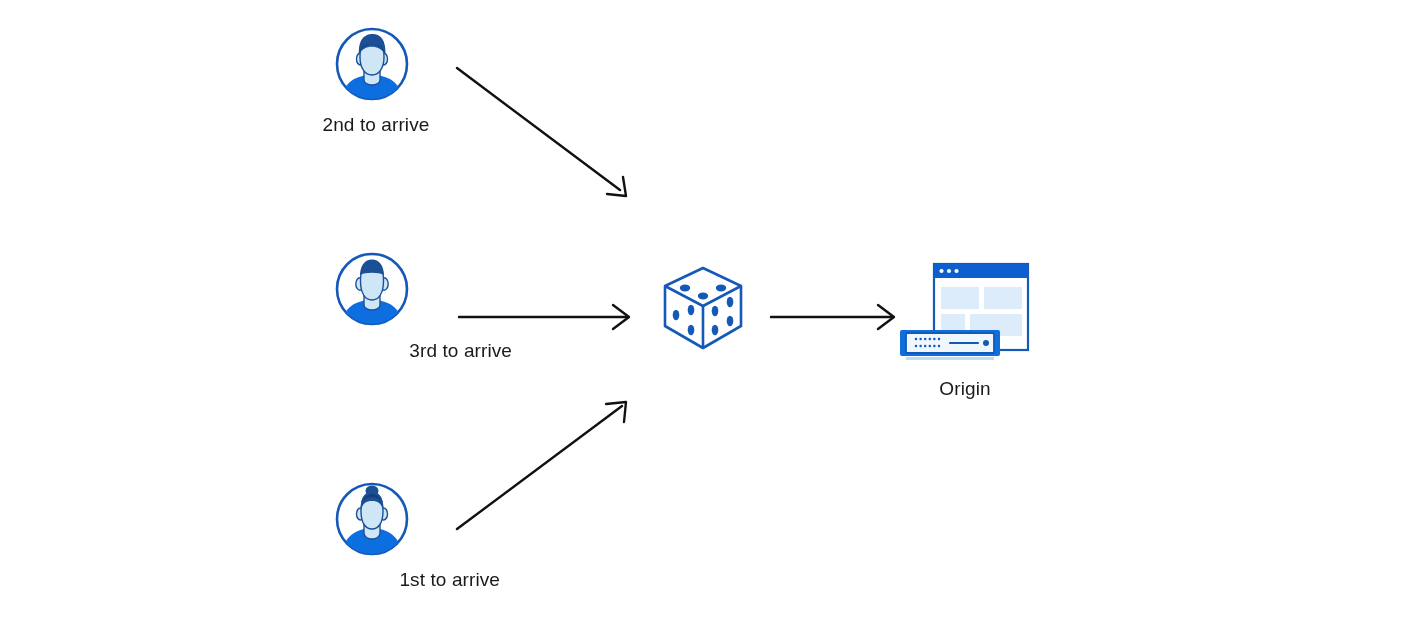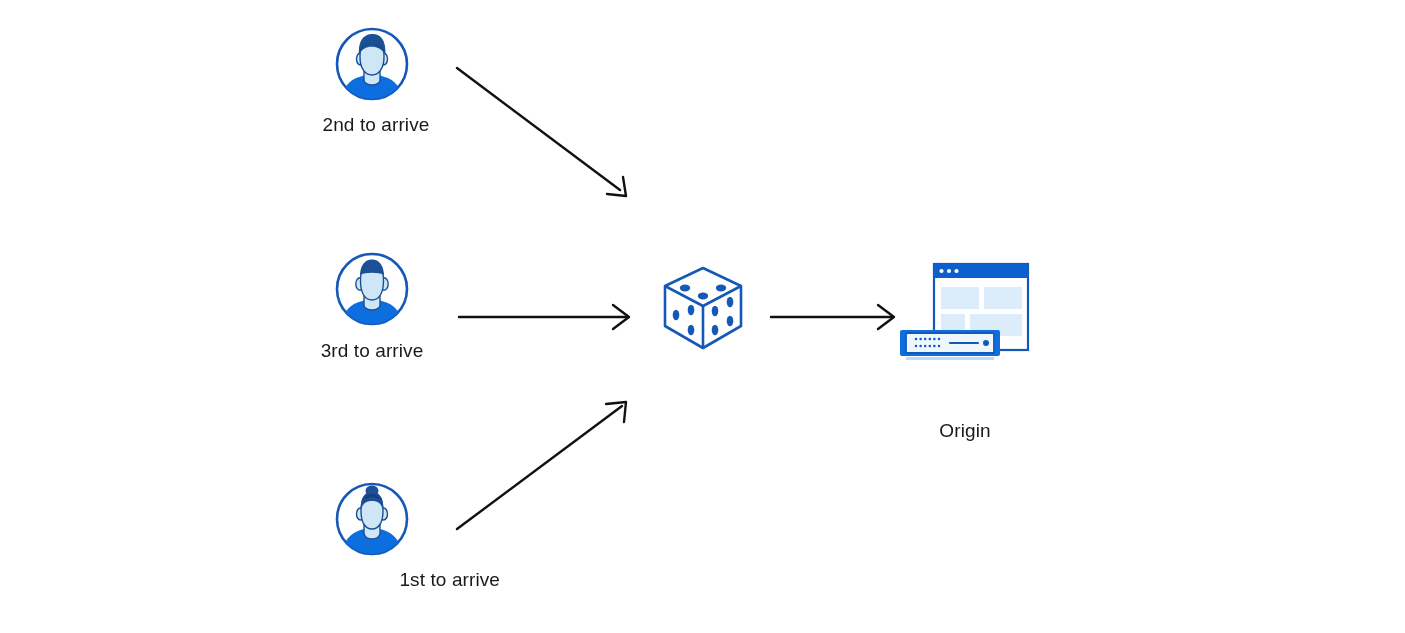--- a/index.html
+++ b/index.html
@@ -101,21 +101,21 @@
       <g clip-path="url(#clipB)">
         <path d="M8 76 C8 57 21 49 38 49 C55 49 68 57 68 76 Z" fill="#0d6ee0"></path>
         <path d="M30 40 L46 40 L46 54 C46 57 42 59 38 59 C34 59 30 57 30 54 Z" fill="#cfe6f7" stroke="#1b4f96" stroke-width="1.4"></path>
         <ellipse cx="26" cy="33" rx="4.2" ry="6.2" fill="#cfe6f7" stroke="#1b4f96" stroke-width="1.4"></ellipse>
         <ellipse cx="50" cy="33" rx="4.2" ry="6.2" fill="#cfe6f7" stroke="#1b4f96" stroke-width="1.4"></ellipse>
         <path d="M26.5 30 C26.5 17 31 11 38 11 C45 11 49.5 17 49.5 30 C49.5 42 45 49 38 49 C31 49 26.5 42 26.5 30 Z" fill="#cfe6f7" stroke="#1b4f96" stroke-width="1.4"></path>
         <path d="M26 27 C25.5 14 31 8.5 38 8.5 C45 8.5 50.5 14 50 27 L50 24 C45 21 31 21 26 24 Z" fill="#1b4f96"></path>
       </g>
     </svg>
   </div>
-  <div class="node-label" style="left:242px; top:340px;">3rd to arrive</div>
+  <div class="node-label" style="left:252px; top:340px;text-align:right;">3rd to arrive</div>
 
   <div class="node avatar-wrap" style="left:334px; top:481px;">
     <svg width="76" height="76" viewBox="0 0 76 76">
       <defs>
         <clipPath id="clipC">
             <circle cx="38" cy="38" r="35"></circle>
           </clipPath>
       </defs>
       <circle cx="38" cy="38" r="35" fill="#ffffff" stroke="#1559b8" stroke-width="2.6"></circle>
       <g clip-path="url(#clipC)">
@@ -185,15 +185,15 @@
             <circle cx="33.8" cy="88" r="1.25"></circle>
           <circle cx="38.4" cy="88" r="1.25"></circle>
             <circle cx="43" cy="88" r="1.25"></circle>
         </g>
         <line x1="54" y1="85" x2="82" y2="85" stroke="#1559b8" stroke-width="2.2" stroke-linecap="round"></line>
         <circle cx="90" cy="85" r="3" fill="#1559b8"></circle>
         <rect x="10" y="99" width="88" height="3" fill="#bcdcf6"></rect>
       </g>
     </svg>
   </div>
-  <div class="node-label" style="left:835px; top:378px;margin-top:42px;">Origin</div>
+  <div class="node-label" style="left:835px; top:378px;">Origin</div>
 
 </div>
 
 </body></html>

